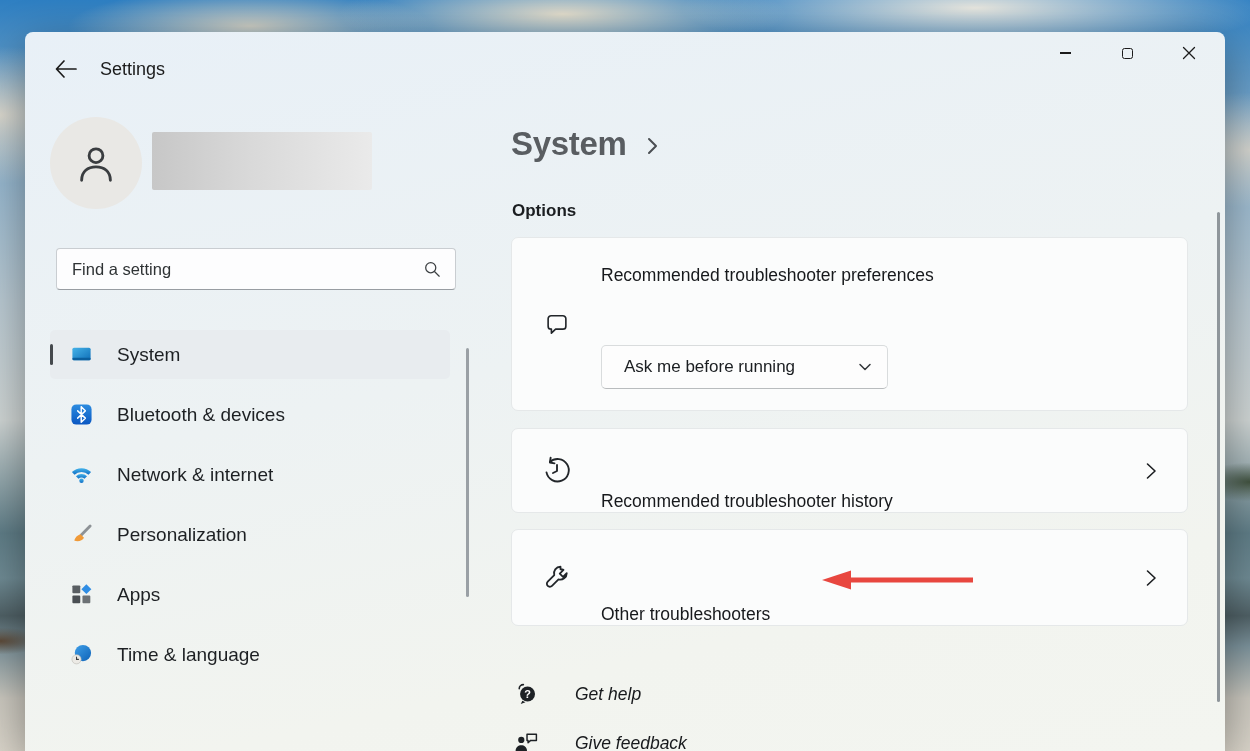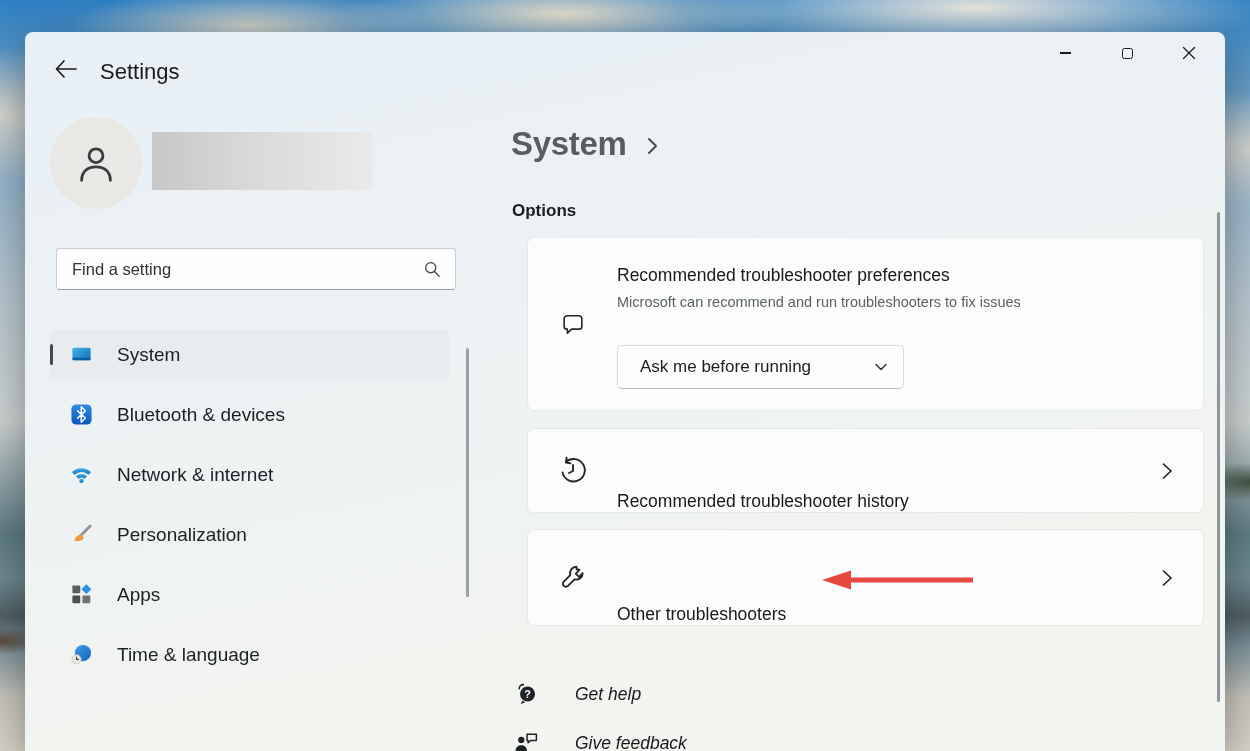--- a/index.html
+++ b/index.html
@@ -20,21 +20,21 @@
         #93a7ac 64%,#5f7d87 71%,#6f8b94 77%,#506166 82%,#7b929b 86%,#cbc8bf 93%,#dad5ca 100%);}
 
   
   .window{position:absolute;left:25px;top:32px;width:1200px;height:719px;
     border-radius:8px 8px 0 0;overflow:hidden;
     background:linear-gradient(168deg,#e8f0f7 0%,#edf2f3 45%,#f2f4ef 78%,#f3f5f0 100%);
     box-shadow:0 14px 46px rgba(0,0,0,.38);}
 
   
   .back-btn{position:absolute;left:26px;top:25px;width:30px;height:26px;border:0;background:transparent;padding:0;cursor:pointer;}
-  .app-title{position:absolute;left:75px;top:27px;font-size:22px;color:#1b1b1b;}
+  .app-title{position:absolute;left:75px;top:27px;font-size:18px;color:#1b1b1b;}
   .win-controls{position:absolute;right:5px;top:0;display:flex;}
   .win-btn{width:62px;height:42px;border:0;background:transparent;display:flex;align-items:center;justify-content:center;cursor:pointer;}
   .glyph-min{width:11px;height:1.4px;background:#1b1b1b;display:block;}
   .glyph-max{width:11px;height:11px;border:1.4px solid #1b1b1b;border-radius:2.5px;display:block;}
 
   
   .avatar{position:absolute;left:25px;top:85px;width:92px;height:92px;border-radius:50%;
     background:#e9e8e5;display:flex;align-items:center;justify-content:center;cursor:pointer;}
   .name-redacted{position:absolute;left:127px;top:100px;width:220px;height:58px;border-radius:2px;
     background:linear-gradient(90deg,#c7c7c7 0%,#d9d9d9 45%,#eaeaea 100%);}
@@ -53,21 +53,21 @@
   .nav-label{margin-left:24px;font-size:19px;color:#1d2023;}
   .side-scroll{position:absolute;left:441px;top:316px;width:3px;height:249px;border-radius:2px;background:#9aa0a5;cursor:pointer;}
 
   
   .breadcrumb{position:absolute;left:486px;top:93px;display:flex;align-items:center;font-size:33px;font-weight:600;letter-spacing:-.3px;}
   .bc-root{color:#595d61;cursor:pointer;}
   .bc-sep{margin:3px 16px 0 17px;display:flex;}
   .bc-current{color:#1c1f22;}
   .section-title{position:absolute;left:487px;top:169px;font-size:17px;font-weight:700;color:#1b1e21;text-align:center;}
 
-  .card{position:absolute;left:502px;width:677px;background:#fbfcfc;border:1px solid #e5e8e9;border-radius:7px;}
+  .card{position:absolute;left:486px;width:677px;background:#fbfcfc;border:1px solid #e5e8e9;border-radius:7px;}
   .card-ic{position:absolute;left:29px;top:50%;transform:translateY(-50%);width:31px;height:31px;display:flex;align-items:center;justify-content:center;}
   .card1{top:205px;height:174px;}
   .card1 .c-title{position:absolute;left:89px;top:27px;font-size:17.5px;color:#17191c;}
   .card1 .c-sub{position:absolute;left:89px;top:56px;font-size:14.5px;color:#5c6064;}
   .dropdown{position:absolute;left:89px;top:107px;width:287px;height:44px;background:#fdfdfd;
     border:1px solid #d9dcdd;border-bottom-color:#b9bcbe;border-radius:5px;display:flex;align-items:center;
     justify-content:space-between;padding:0 15px 0 22px;cursor:pointer;}
   .dd-value{font-size:17px;color:#1b1e21;}
   .rowcard{display:flex;align-items:flex-end;cursor:pointer;}
   .card2{top:396px;height:85px;}
@@ -226,21 +226,20 @@
 
   <div class="section-title">Options</div>
 
   <div class="card card1">
     <span class="card-ic">
       <svg width="28" height="28" viewBox="0 0 24 24">
         <path d="M7 4.5 h10 a2.6 2.6 0 0 1 2.6 2.6 v6.3 a2.6 2.6 0 0 1 -2.6 2.6 h-6.2 l-3.6 3.4 v-3.4 h-0.2 a2.6 2.6 0 0 1 -2.6 -2.6 v-6.3 a2.6 2.6 0 0 1 2.6 -2.6 z" fill="none" stroke="#22262a" stroke-width="1.4" stroke-linejoin="round"></path>
       </svg>
     </span>
     <div class="c-title">Recommended troubleshooter preferences</div>
-    <div class="c-sub">Microsoft can recommend and run troubleshooters to fix issues</div>
     <div class="dropdown">
       <span class="dd-value">Ask me before running</span>
       <span>
         <svg width="14" height="10" viewBox="0 0 14 10">
           <path d="M2 2.5 L7 7.5 L12 2.5" fill="none" stroke="#33373b" stroke-width="1.5" stroke-linecap="round" stroke-linejoin="round"></path>
         </svg>
       </span>
     </div>
   </div>
 

